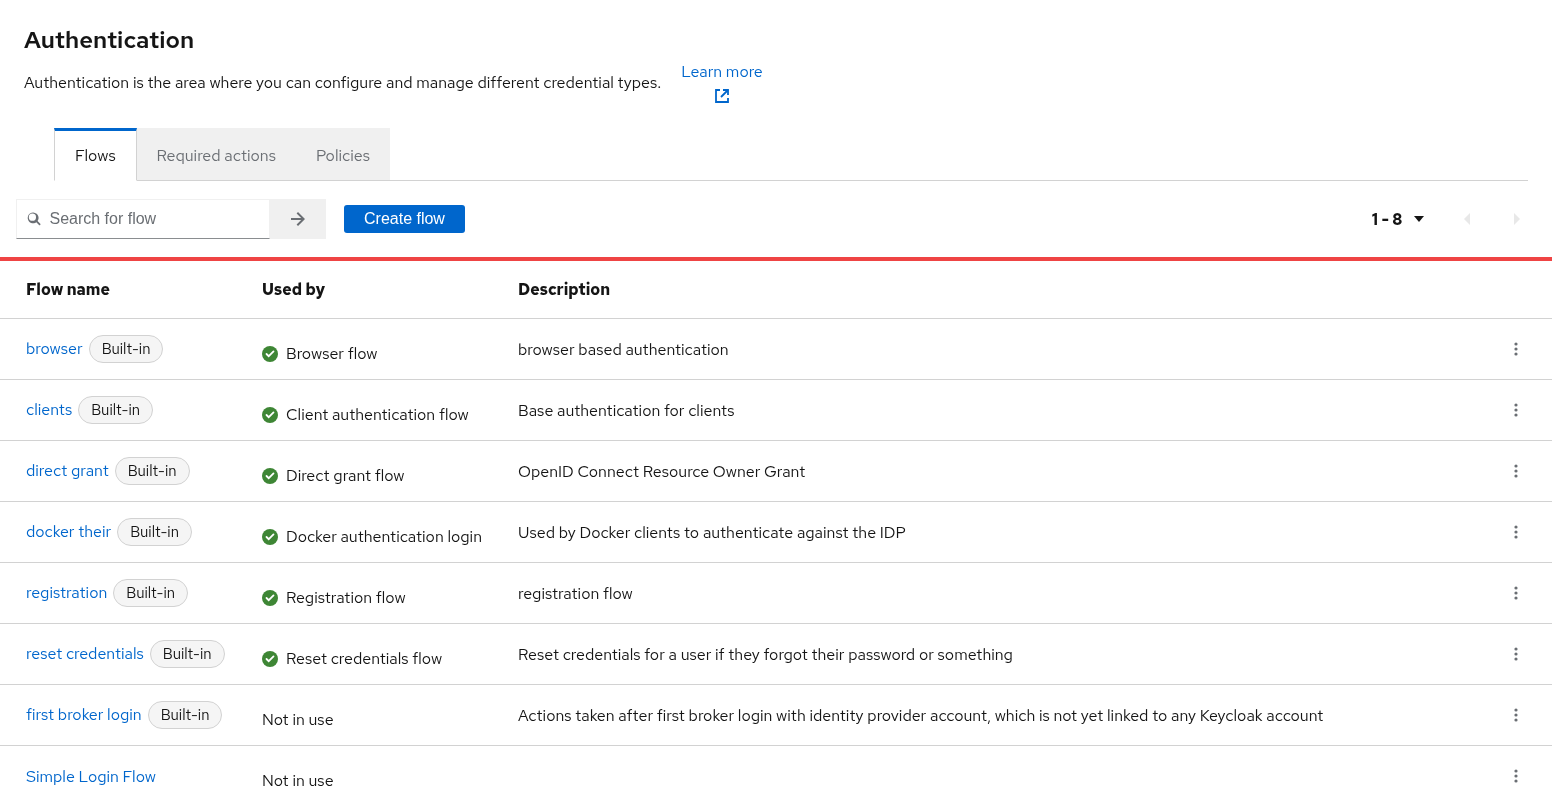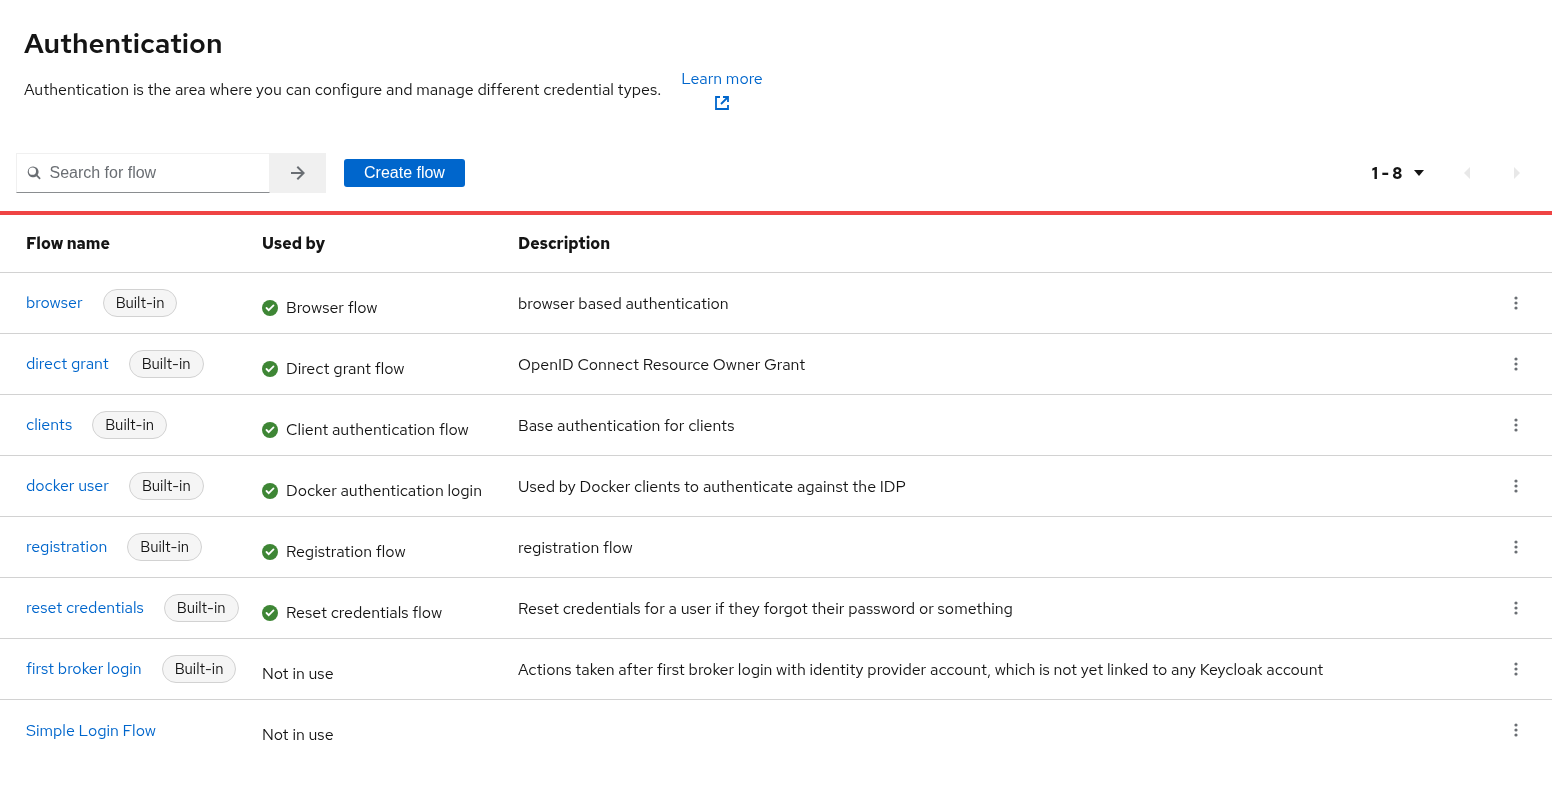--- a/index.html
+++ b/index.html
@@ -4,21 +4,21 @@
 <style>
   * { box-sizing: border-box; margin: 0; padding: 0; }
   body {
     font-family: "Red Hat Text", "Helvetica Neue", Arial, sans-serif;
     background: #fff;
     color: #151515;
     font-size: 16px;
     overflow-y: scroll;
   }
   .page { padding: 24px 24px 0 24px; }
-  h1 { font-size: 28px; font-weight: 600; margin-bottom: 6px; }
+  h1 { font-size: 24px; font-weight: 600; margin-bottom: 6px; }
   .subtitle-row { display: flex; align-items: center; gap: 20px; margin-bottom: 24px; }
   .subtitle { color: #151515; font-size: 16px; }
   .learn-more { color: #0066cc; text-decoration: none; display: inline-flex; align-items: center; gap: 6px; cursor: pointer; flex-direction: column; }
   .learn-more svg { width: 16px; height: 16px; }
 
   .tabs { display: flex; border-bottom: 1px solid #d2d2d2; margin-left: 30px; }
   .tab {
     padding: 14px 20px; cursor: pointer; color: #6a6e73; background: #f0f0f0;
     border-top: 3px solid transparent; font-size: 16px;
   }
@@ -72,21 +72,21 @@
     padding: 14px 16px 14px 0; border-top: 1px solid #d2d2d2;
     vertical-align: middle; font-size: 16px;
   }
   tbody td:first-child { padding-left: 26px; }
   td.actions { width: 48px; text-align: center; }
 
   .flow-link { color: #0066cc; text-decoration: none; cursor: pointer; }
   .badge {
     display: inline-block; padding: 3px 12px; border: 1px solid #d2d2d2;
     border-radius: 14px; background: #f5f5f5; font-size: 15px;
-    color: #151515; margin-left: 20px;
+    color: #151515; margin-left: 6px;
   }
   .used-by { display: flex; align-items: center; gap: 8px; margin-top: 9px; }
   .check-icon { width: 16px; height: 16px; flex-shrink: 0; }
   .kebab { cursor: pointer; display: inline-flex; align-items: center; justify-content: center; width: 32px; height: 32px; }
   .kebab svg { width: 16px; height: 16px; color: #6a6e73; }
 
   .search-icon, .arrow-icon { color: #6a6e73; }
 </style>
 </head>
 <body>
@@ -98,20 +98,25 @@
     <a class="learn-more">
       <span>Learn more</span>
       <svg viewBox="0 0 16 16" fill="none" stroke="#0066cc" stroke-width="1.8">
         <path d="M6 2H2v12h12v-4"></path>
           <path d="M9 2h5v5"></path>
           <path d="M14 2L7 9"></path>
       </svg>
     </a>
   </div>
 
+  <div class="tabs" id="tabs-container">
+      <div class="tab active">Flows</div>
+      <div class="tab">Required actions</div>
+      <div class="tab">Policies</div>
+    </div>
 </div>
 
 <div class="toolbar">
   <div class="search-wrap">
     <div class="search-box">
       <svg class="search-icon" width="16" height="16" viewBox="0 0 16 16" fill="currentColor">
         <path d="M11.7 10.3a6 6 0 10-1.4 1.4l3 3a1 1 0 001.4-1.4l-3-3zM2 6a4 4 0 118 0 4 4 0 01-8 0z"></path>
       </svg>
       <input type="text" placeholder="Search for flow" style="">
     </div>
@@ -172,61 +177,61 @@
           <td>browser based authentication</td>
           <td class="actions"><span class="kebab">
               <svg viewBox="0 0 16 16" fill="#6a6e73">
                 <circle cx="8" cy="3" r="1.6"></circle>
                 <circle cx="8" cy="8" r="1.6"></circle>
                 <circle cx="8" cy="13" r="1.6"></circle>
               </svg>
             </span></td>
         </tr>
         <tr>
+          <td><a class="flow-link">clients</a><span class="badge">Built-in</span></td>
+          <td>
+            <div class="used-by">
+              <svg class="check-icon" viewBox="0 0 16 16">
+                <circle cx="8" cy="8" r="8" fill="#3e8635"></circle>
+                <path d="M4.5 8l2.2 2.2L11.5 5.4" stroke="#fff" stroke-width="1.8" fill="none" stroke-linecap="round"></path>
+              </svg>
+              <span>Client authentication flow</span>
+            </div>
+          </td>
+          <td>Base authentication for clients</td>
+          <td class="actions"><span class="kebab">
+              <svg viewBox="0 0 16 16" fill="#6a6e73">
+                <circle cx="8" cy="3" r="1.6"></circle>
+                <circle cx="8" cy="8" r="1.6"></circle>
+                <circle cx="8" cy="13" r="1.6"></circle>
+              </svg>
+            </span></td>
+        </tr>
+        <tr>
           <td><a class="flow-link">direct grant</a><span class="badge">Built-in</span></td>
           <td>
             <div class="used-by">
               <svg class="check-icon" viewBox="0 0 16 16">
                 <circle cx="8" cy="8" r="8" fill="#3e8635"></circle>
                 <path d="M4.5 8l2.2 2.2L11.5 5.4" stroke="#fff" stroke-width="1.8" fill="none" stroke-linecap="round"></path>
               </svg>
               <span>Direct grant flow</span>
             </div>
           </td>
           <td>OpenID Connect Resource Owner Grant</td>
           <td class="actions"><span class="kebab">
               <svg viewBox="0 0 16 16" fill="#6a6e73">
                 <circle cx="8" cy="3" r="1.6"></circle>
                 <circle cx="8" cy="8" r="1.6"></circle>
                 <circle cx="8" cy="13" r="1.6"></circle>
               </svg>
             </span></td>
         </tr>
         <tr>
-          <td><a class="flow-link">clients</a><span class="badge">Built-in</span></td>
-          <td>
-            <div class="used-by">
-              <svg class="check-icon" viewBox="0 0 16 16">
-                <circle cx="8" cy="8" r="8" fill="#3e8635"></circle>
-                <path d="M4.5 8l2.2 2.2L11.5 5.4" stroke="#fff" stroke-width="1.8" fill="none" stroke-linecap="round"></path>
-              </svg>
-              <span>Client authentication flow</span>
-            </div>
-          </td>
-          <td>Base authentication for clients</td>
-          <td class="actions"><span class="kebab">
-              <svg viewBox="0 0 16 16" fill="#6a6e73">
-                <circle cx="8" cy="3" r="1.6"></circle>
-                <circle cx="8" cy="8" r="1.6"></circle>
-                <circle cx="8" cy="13" r="1.6"></circle>
-              </svg>
-            </span></td>
-        </tr>
-        <tr>
-          <td><a class="flow-link">docker user</a><span class="badge">Built-in</span></td>
+          <td><a class="flow-link">docker their</a><span class="badge">Built-in</span></td>
           <td>
             <div class="used-by">
               <svg class="check-icon" viewBox="0 0 16 16">
                 <circle cx="8" cy="8" r="8" fill="#3e8635"></circle>
                 <path d="M4.5 8l2.2 2.2L11.5 5.4" stroke="#fff" stroke-width="1.8" fill="none" stroke-linecap="round"></path>
               </svg>
               <span>Docker authentication login</span>
             </div>
           </td>
           <td>Used by Docker clients to authenticate against the IDP</td>

